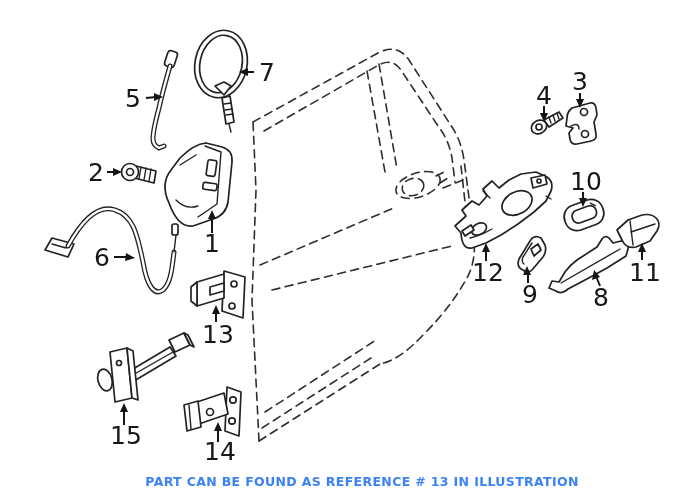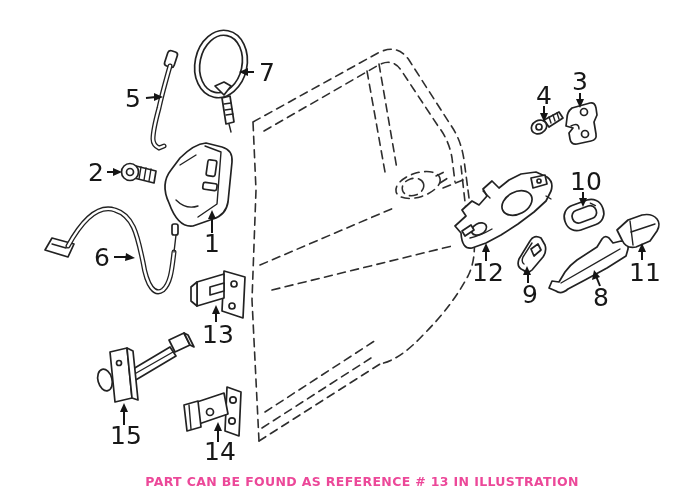--- a/index.html
+++ b/index.html
@@ -243,13 +243,13 @@
   <text class="callout" x="530" y="303">9</text>
   <text class="callout" x="586" y="190">10</text>
   <text class="callout" x="645" y="281">11</text>
   <text class="callout" x="488" y="281">12</text>
   <text class="callout" x="218" y="343">13</text>
   <text class="callout" x="220" y="460">14</text>
   <text class="callout" x="126" y="444">15</text>
 </svg>
 </div>
 
-<div class="note" style="color: #ec4899; margin-left: 24px;">PART CAN BE FOUND AS REFERENCE # 13 IN ILLUSTRATION</div>
+<div class="note" style="color: #3b82f6; margin-left: 24px;">PART CAN BE FOUND AS REFERENCE # 13 IN ILLUSTRATION</div>
 
 </body></html>

